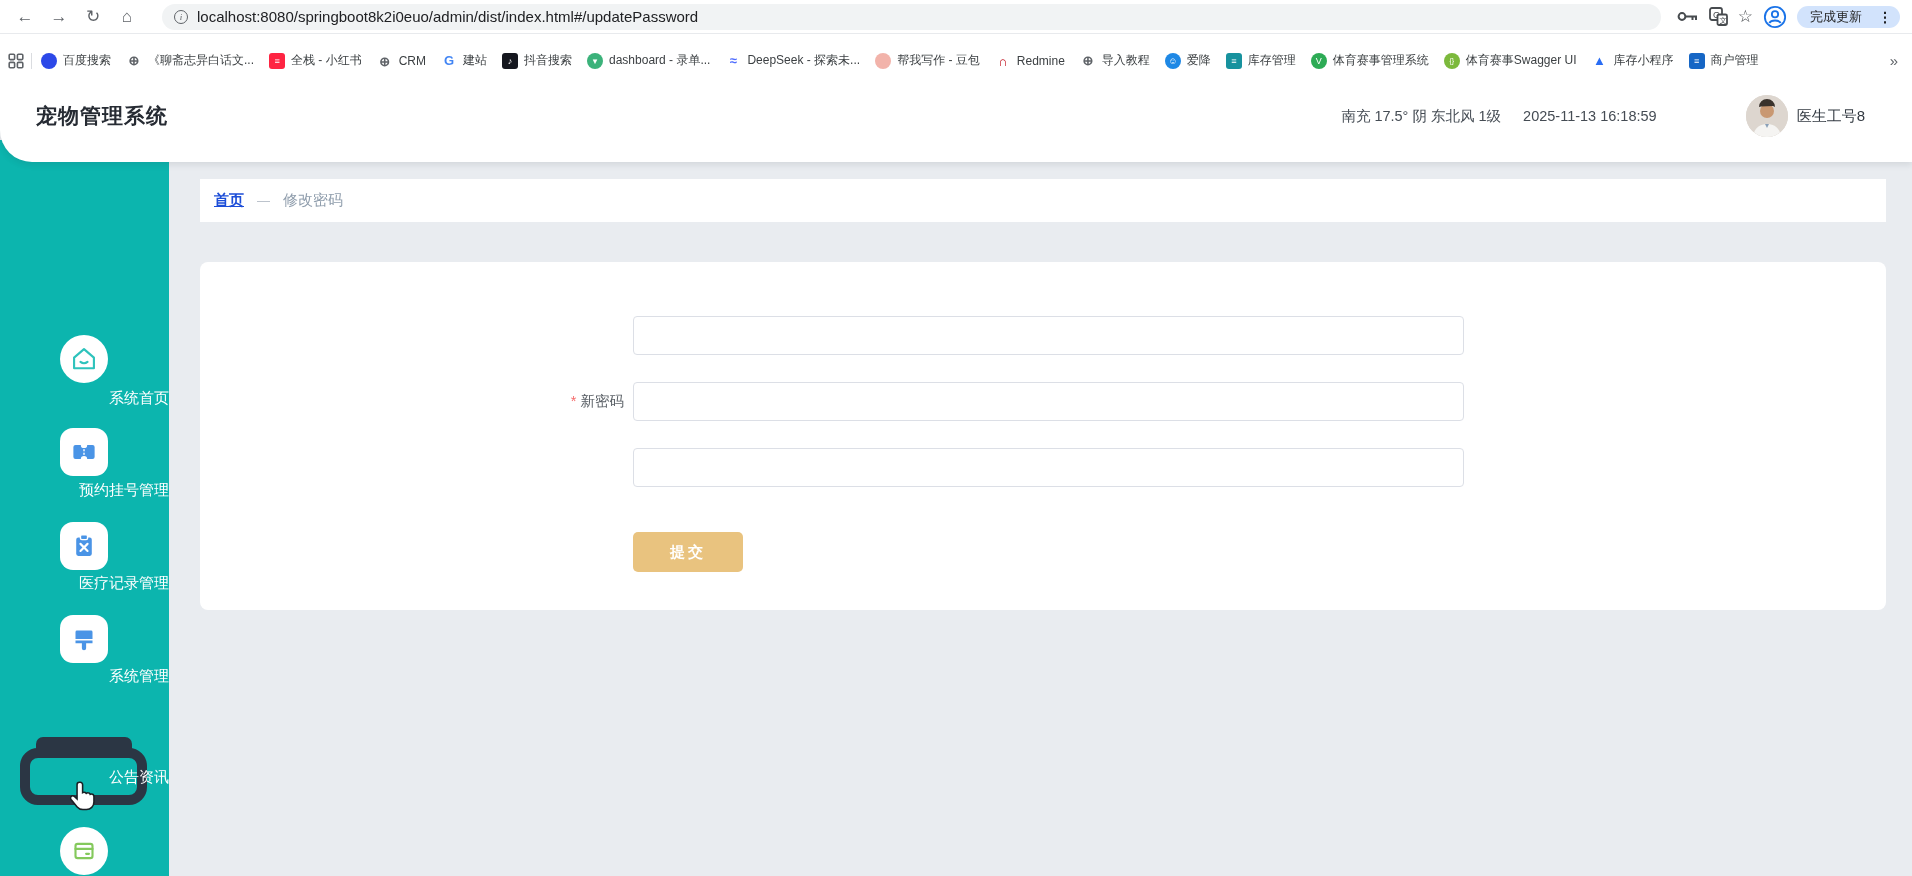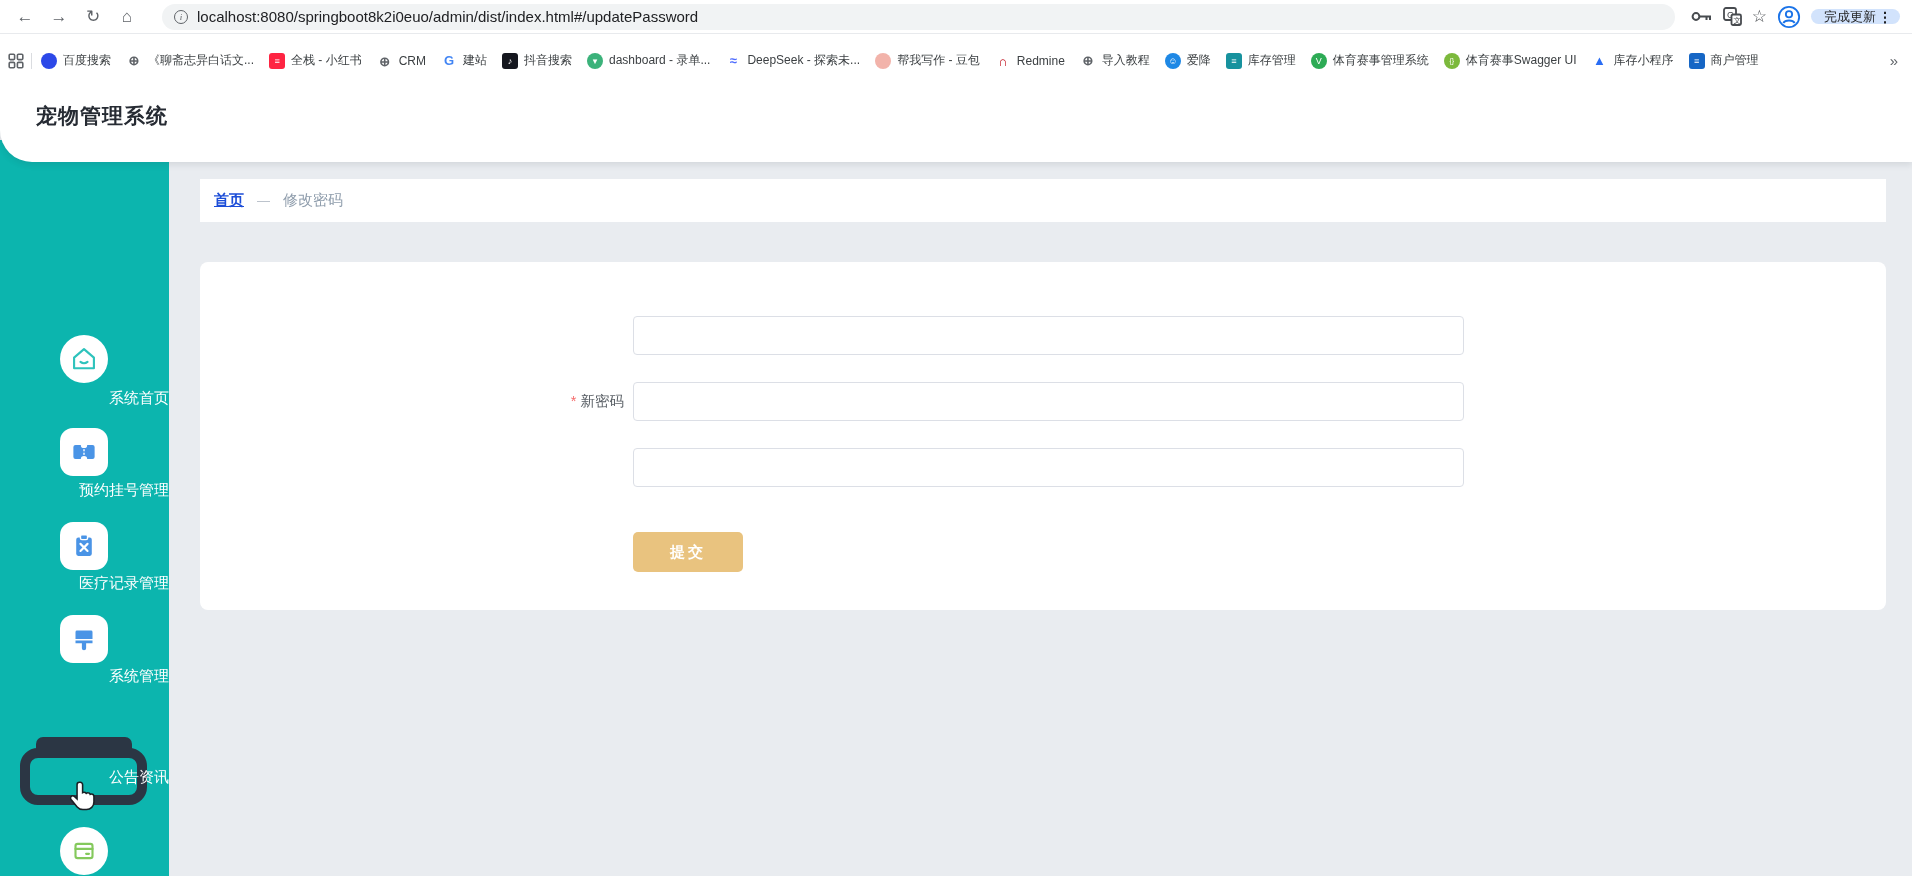--- a/index.html
+++ b/index.html
@@ -18,22 +18,22 @@
           color:#5f6368; font-size:17px; border-radius:50%; }
   .url-pill { flex:1; height:26px; margin:0 16px 0 18px; background:#f1f3f4; border-radius:13px;
               display:flex; align-items:center; padding:0 12px; gap:9px; min-width:0; }
   .circle-i { width:14px; height:14px; border:1.4px solid #5f6368; border-radius:50%;
               color:#5f6368; font-size:9px; font-style:italic; font-family:"Liberation Serif",serif;
               display:flex; align-items:center; justify-content:center; flex:none; }
   .url-text { font-size:15px; color:#202124; white-space:nowrap; overflow:hidden; }
   .right-icons { display:flex; align-items:center; gap:10px; flex:none; }
   .ricon { display:flex; align-items:center; justify-content:center; color:#474b4f; }
   .star-glyph { font-size:17px; }
-  .update-pill { height:15px; background:var(--pill_bg,#d2e3fc); border-radius:13px;
-                 display:flex; align-items:center; padding:0 8px 0 13px; gap:2px; }
+  .update-pill { height:22px; background:var(--pill_bg,#d2e3fc); border-radius:13px;
+                 display:flex; align-items:center; padding:0 8px 0 13px; gap:16px; }
   .update-text { font-size:13px; color:#1f1f1f; }
   .more-dots { font-size:14px; color:#202124; font-weight:bold; }
 
   .bookmarks { height:35px; display:flex; align-items:flex-end; padding:0 10px 0 8px;
                font-size:12px; color:#3c4043; white-space:nowrap; overflow:hidden; }
   .bm-divider { width:1px; height:16px; background:#dadce0; margin:0 9px 0 7px; flex:none; }
   .bm { display:flex; align-items:center; gap:6px; margin-right:15px; flex:none; }
   .bm-ico { width:16px; height:16px; display:flex; align-items:center; justify-content:center;
             font-size:9px; color:#fff; flex:none; }
   .bm-ico.circle { border-radius:50%; }
@@ -298,20 +298,34 @@
           <path d="M27 28 H31"></path>
         </svg>
     </span>
 
   </div>
 
 </div>
 
 <div class="app-header">
   <span class="app-title">宠物管理系统</span>
+  <div class="hdr-right">
+    <span>南充  17.5°  阴  东北风 1级</span>
+    <span class="hdr-time">2025-11-13 16:18:59</span>
+    <span class="avatar">
+      <svg width="42" height="42" viewBox="0 0 42 42">
+          <rect width="42" height="42" fill="#ddd6cf"></rect>
+          <circle cx="21" cy="16" r="7" fill="#c99872"></circle>
+          <path d="M13 12 a8 8 0 0 1 16 0 l-2 -1 -12 .5 z" fill="#3a322c"></path>
+          <path d="M7 42 c1-10 8-13 14-13 s13 3 14 13 z" fill="#f5f4f2"></path>
+          <path d="M19 29 l2 4 2-4 z" fill="#8aa0b8"></path>
+        </svg>
+    </span>
+    <span class="hdr-user">医生工号8</span>
+  </div>
 </div>
 
 <div class="breadcrumb-bar">
   <span class="bc-home">首页</span>
   <span class="bc-sep">—</span>
   <span class="bc-current">修改密码</span>
 </div>
 
 <div class="card">
 

